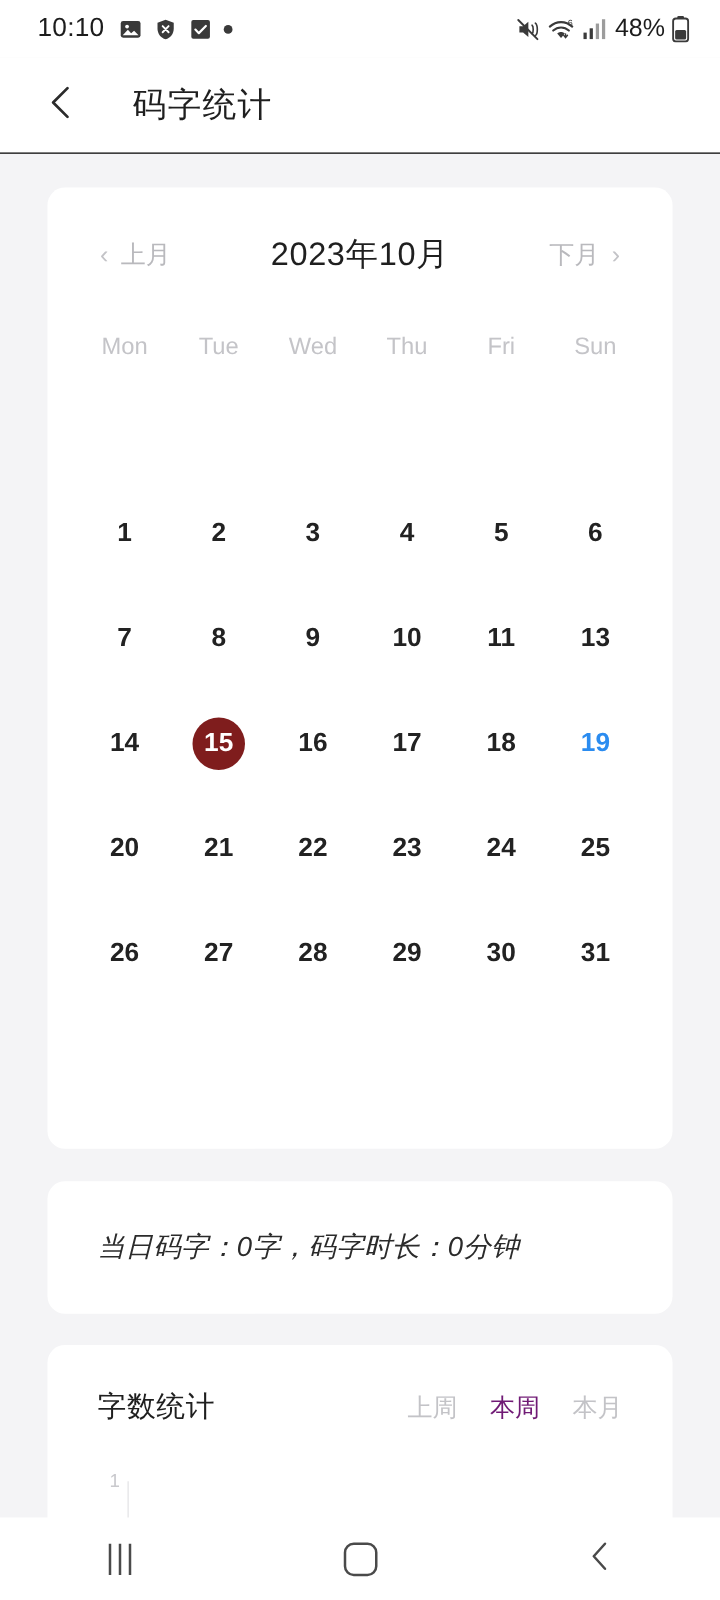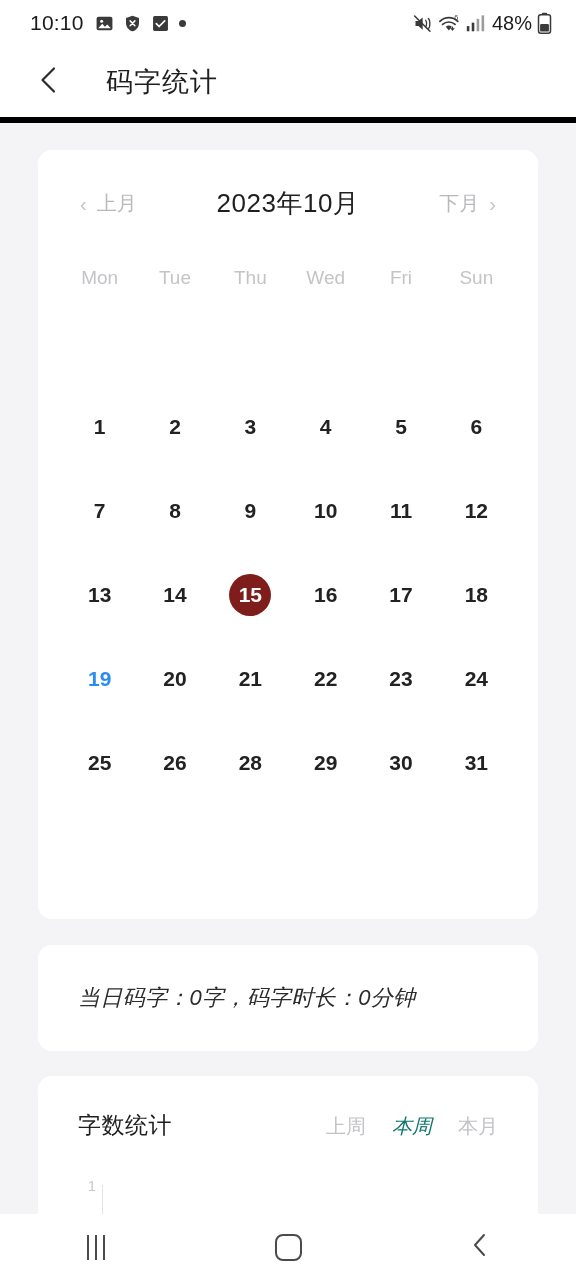--- a/index.html
+++ b/index.html
@@ -25,21 +25,21 @@
   .sb-pct{ font-size:20px; color:#1c1c1c; margin-left:2px; }
   .ico{ display:inline-flex; align-items:center; justify-content:center; }
   .dot-ico{ width:7px; height:7px; border-radius:50%; background:#3a3a3a; display:inline-block; }
 
   
   .app-header{
     height:77px; width:100%;
     background:#ffffff;
     display:flex; align-items:center;
     padding-left:26px;
-    border-bottom:6px solid #000000;
+    border-bottom:1px solid #000000;
     position:relative;
   }
   .back-btn{ width:46px; height:46px; display:flex; align-items:center; justify-content:center; }
   .page-title{
     font-size:27px; color:#1f1f1f; margin-left:34px; letter-spacing:1px;
   }
 
   
   .content{
     position:absolute; top:124px; left:0; right:0; bottom:0;
@@ -80,21 +80,21 @@
   
   .sum-card{ margin-top:26px; padding:38px 40px; }
   .sum-text{ font-size:22px; color:#2b2b2b; letter-spacing:.3px;font-style:italic; }
 
   
   .chart-card{ margin-top:25px; padding:34px 40px 0 40px; height:300px; overflow:hidden; }
   .chart-head{ display:flex; align-items:baseline; justify-content:space-between; }
   .chart-title{ font-size:23px; color:#1f1f1f; letter-spacing:.5px; }
   .chart-tabs{ display:flex; gap:26px; }
   .ctab{ font-size:20px; color:#c3c3c7; }
-  .ctab.active{ color:#0f766e;font-style:italic; }
+  .ctab.active{ color:#701a75; }
   .chart-body{ position:relative; margin-top:40px; height:180px; }
   .yaxis-line{
     position:absolute; left:24px; top:4px; width:1px; height:170px; background:#e3e3e6;
   }
   .ytick{
     position:absolute; right:calc(100% - 18px); font-size:15px; color:#c9c9cd;
     transform:translateY(-50%);
   }
   .ytick-wrap{ position:absolute; left:0; top:0; width:24px; height:170px; }
 
@@ -194,22 +194,22 @@
       <div class="cal-month">2023年10月</div>
       <div class="cal-nav">
         <span>下月</span>
         <span class="chev">›</span>
       </div>
     </div>
 
     <div class="cal-grid">
       <div class="wd">Mon</div>
       <div class="wd">Tue</div>
+      <div class="wd">Wed</div>
       <div class="wd">Thu</div>
-      <div class="wd">Wed</div>
       <div class="wd">Fri</div>
       <div class="wd">Sun</div>
     </div>
 
     <div class="cal-grid" id="calendar-days">
         <div class="dcell">
           <div class="dnum empty"></div>
         </div>
         <div class="dcell">
           <div class="dnum empty"></div>
@@ -253,23 +253,20 @@
         <div class="dcell">
           <div class="dnum">9</div>
         </div>
         <div class="dcell">
           <div class="dnum">10</div>
         </div>
         <div class="dcell">
           <div class="dnum">11</div>
         </div>
         <div class="dcell">
-          <div class="dnum">12</div>
-        </div>
-        <div class="dcell">
           <div class="dnum">13</div>
         </div>
         <div class="dcell">
           <div class="dnum">14</div>
         </div>
         <div class="dcell">
           <div class="dnum selected">15</div>
         </div>
         <div class="dcell">
           <div class="dnum">16</div>
@@ -296,20 +293,23 @@
           <div class="dnum">23</div>
         </div>
         <div class="dcell">
           <div class="dnum">24</div>
         </div>
         <div class="dcell">
           <div class="dnum">25</div>
         </div>
         <div class="dcell">
           <div class="dnum">26</div>
+        </div>
+        <div class="dcell">
+          <div class="dnum">27</div>
         </div>
         <div class="dcell">
           <div class="dnum">28</div>
         </div>
         <div class="dcell">
           <div class="dnum">29</div>
         </div>
         <div class="dcell">
           <div class="dnum">30</div>
         </div>

